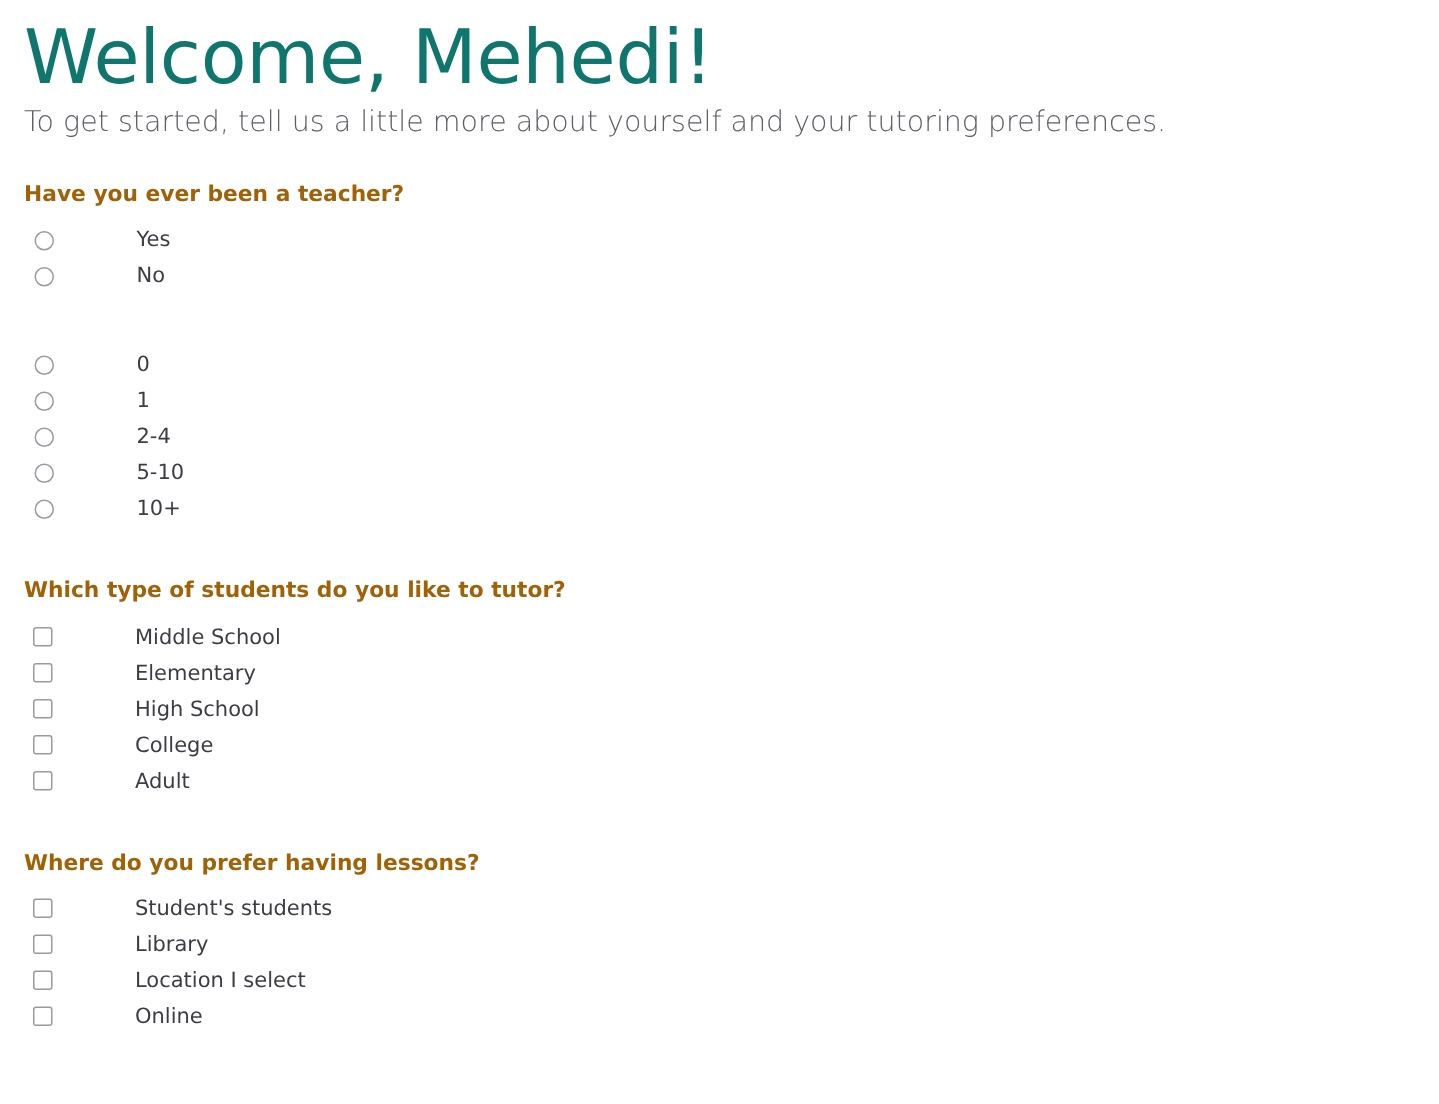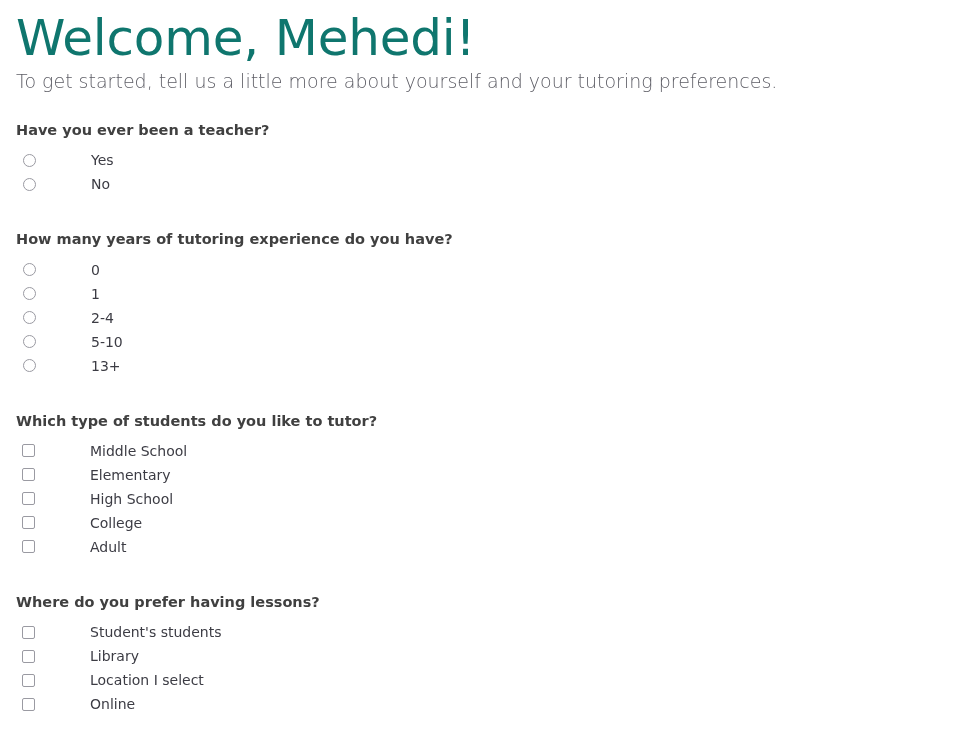--- a/index.html
+++ b/index.html
@@ -40,21 +40,21 @@
   }
   .question-block {
     margin: 0 0 35px 0;
   }
   .question-block:last-child {
     margin-bottom: 12px;
   }
   .question-title {
     font-size: 14.5px;
     font-weight: 700;
-    color: #404040;
+    color: #a16207;
     line-height: 1.2;
     margin: 0 0 9px 0;
   }
   .option-list {
     list-style: none;
     margin: 0;
     padding: 0;
   }
   .option-row {
     display: flex;
@@ -104,41 +104,40 @@
             <span class="control radio"></span>
             <span class="option-label">Yes</span>
           </li>
           <li class="option-row">
             <span class="control radio"></span>
             <span class="option-label">No</span>
           </li>
         </ul>
       </div>
       <div class="question-block">
-        <div class="question-title">How many years of tutoring experience do you have?</div>
         <ul class="option-list">
           <li class="option-row">
             <span class="control radio"></span>
             <span class="option-label">0</span>
           </li>
           <li class="option-row">
             <span class="control radio"></span>
             <span class="option-label">1</span>
           </li>
           <li class="option-row">
             <span class="control radio"></span>
             <span class="option-label">2-4</span>
           </li>
           <li class="option-row">
             <span class="control radio"></span>
             <span class="option-label">5-10</span>
           </li>
           <li class="option-row">
             <span class="control radio"></span>
-            <span class="option-label">13+</span>
+            <span class="option-label">10+</span>
           </li>
         </ul>
       </div>
       <div class="question-block">
         <div class="question-title">Which type of students do you like to tutor?</div>
         <ul class="option-list">
           <li class="option-row">
             <span class="control checkbox"></span>
             <span class="option-label">Middle School</span>
           </li>

